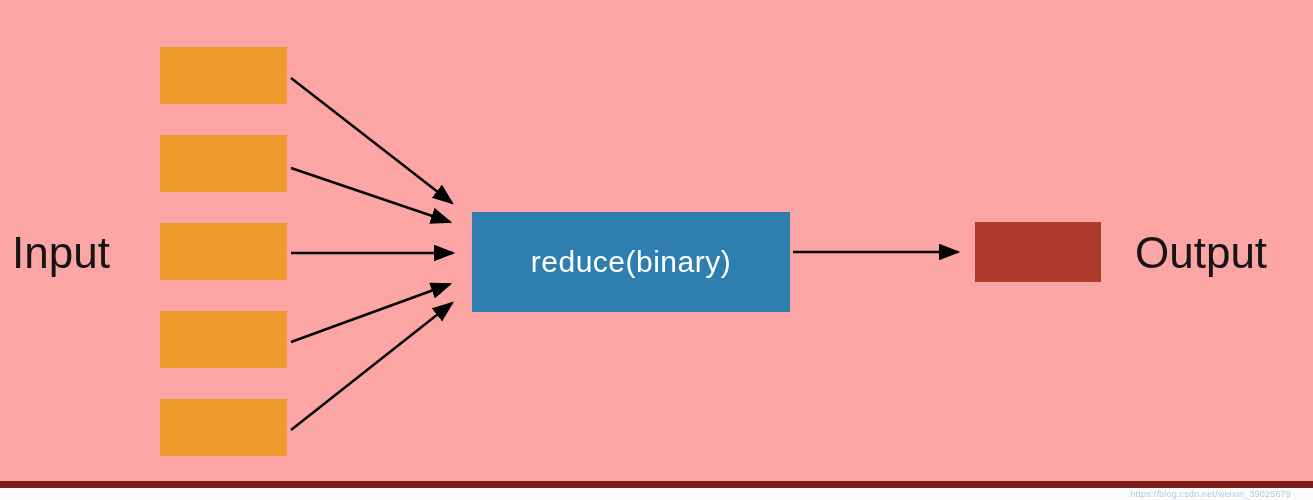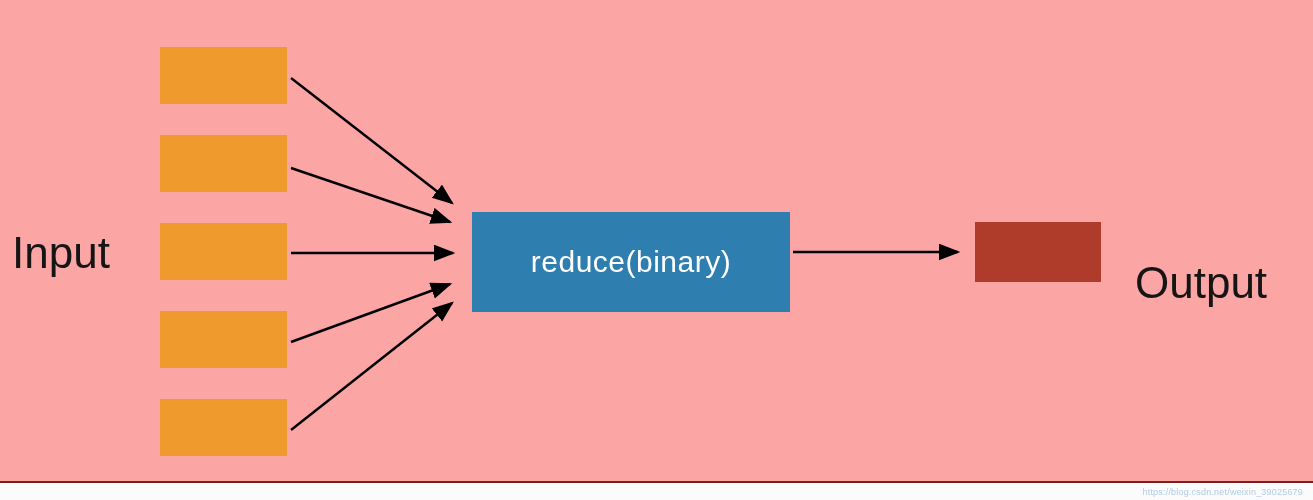--- a/index.html
+++ b/index.html
@@ -32,21 +32,21 @@
 
   .big-label {
     position: absolute;
     font-size: 44px;
     font-weight: 400;
     color: var(--label-text, #151515);
     line-height: 1;
     white-space: nowrap;
   }
   .input-label  { left: 12px;  top: 231px; }
-  .output-label { left: 1135px; top: 231px; margin-top: 30px; }
+  .output-label { left: 1135px; top: 231px; }
 
   .input-boxes {
     position: absolute;
     left: 160px;
     top: 47px;
     display: flex;
     flex-direction: column;
     gap: 31px;
   }
   .orange-box {
@@ -83,25 +83,25 @@
     background: var(--output-box, #AF3B2A);
   }
 
   .footer-bar {
     position: absolute;
     left: 0;
     right: 0;
     bottom: 0;
     height: 19px;
     background: #fbfbfb;
-    border-top: 2px solid #7f1d1d;
+    border-top: 7px solid #7f1d1d;
     display: flex;
     align-items: center;
     justify-content: flex-end;
-    padding-right: 10px;
+    padding-right: 22px;
   }
   .watermark {
     font-size: 9px;
     color: var(--watermark, #aecbe8);
     letter-spacing: 0.2px;
     white-space: nowrap;
   }
 </style>
 </head>
 <body>

